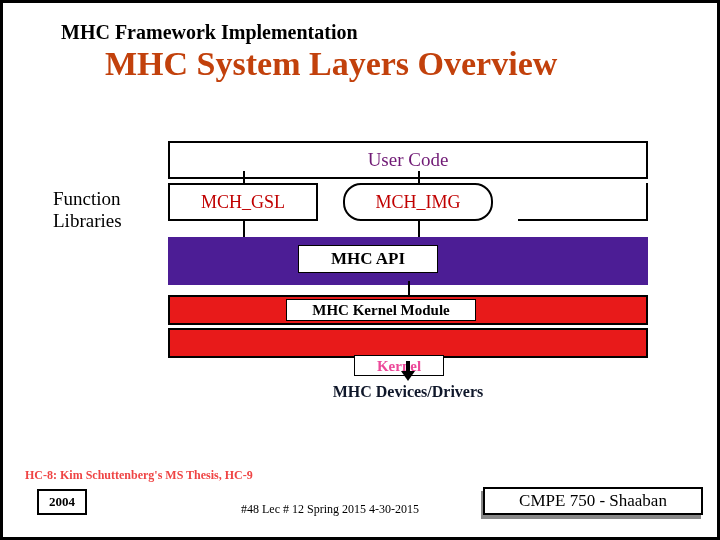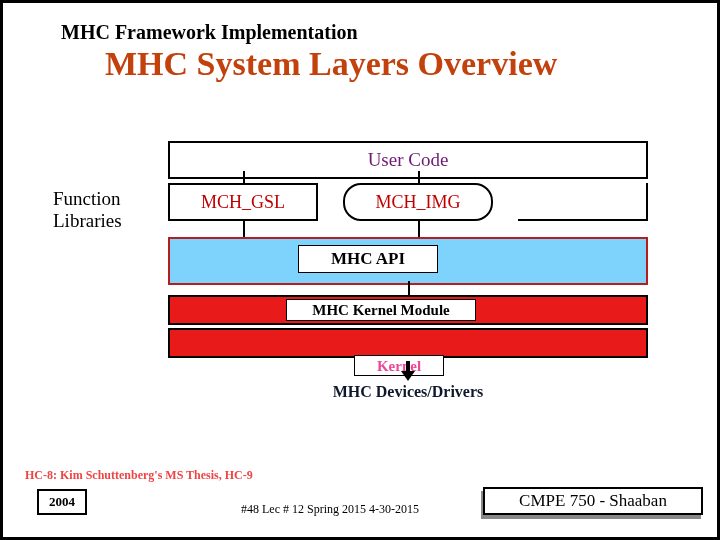--- a/index.html
+++ b/index.html
@@ -77,22 +77,22 @@
   }
   .lib1 { left: 0; width: 150px; }
   .lib2 { left: 175px; width: 150px; border-radius: 18px; }
   .lib-right { position: absolute; top: 0; left: 350px; width: 130px; height: 38px; border-right: 2px solid #000; border-bottom: 2px solid #000; }
   .api-box {
     position: absolute;
     top: 104px;
     left: 115px;
     width: 480px;
     height: 48px;
-    border: 2px solid #b91c1c;
-    background: #7dd3fc;
+    border: 2px solid #4c1d95;
+    background: #4c1d95;
   }
   .api-inner {
     position: absolute;
     top: 6px;
     left: 128px;
     width: 140px;
     height: 28px;
     border: 1px solid #000;
     background: #fff;
     text-align: center;

